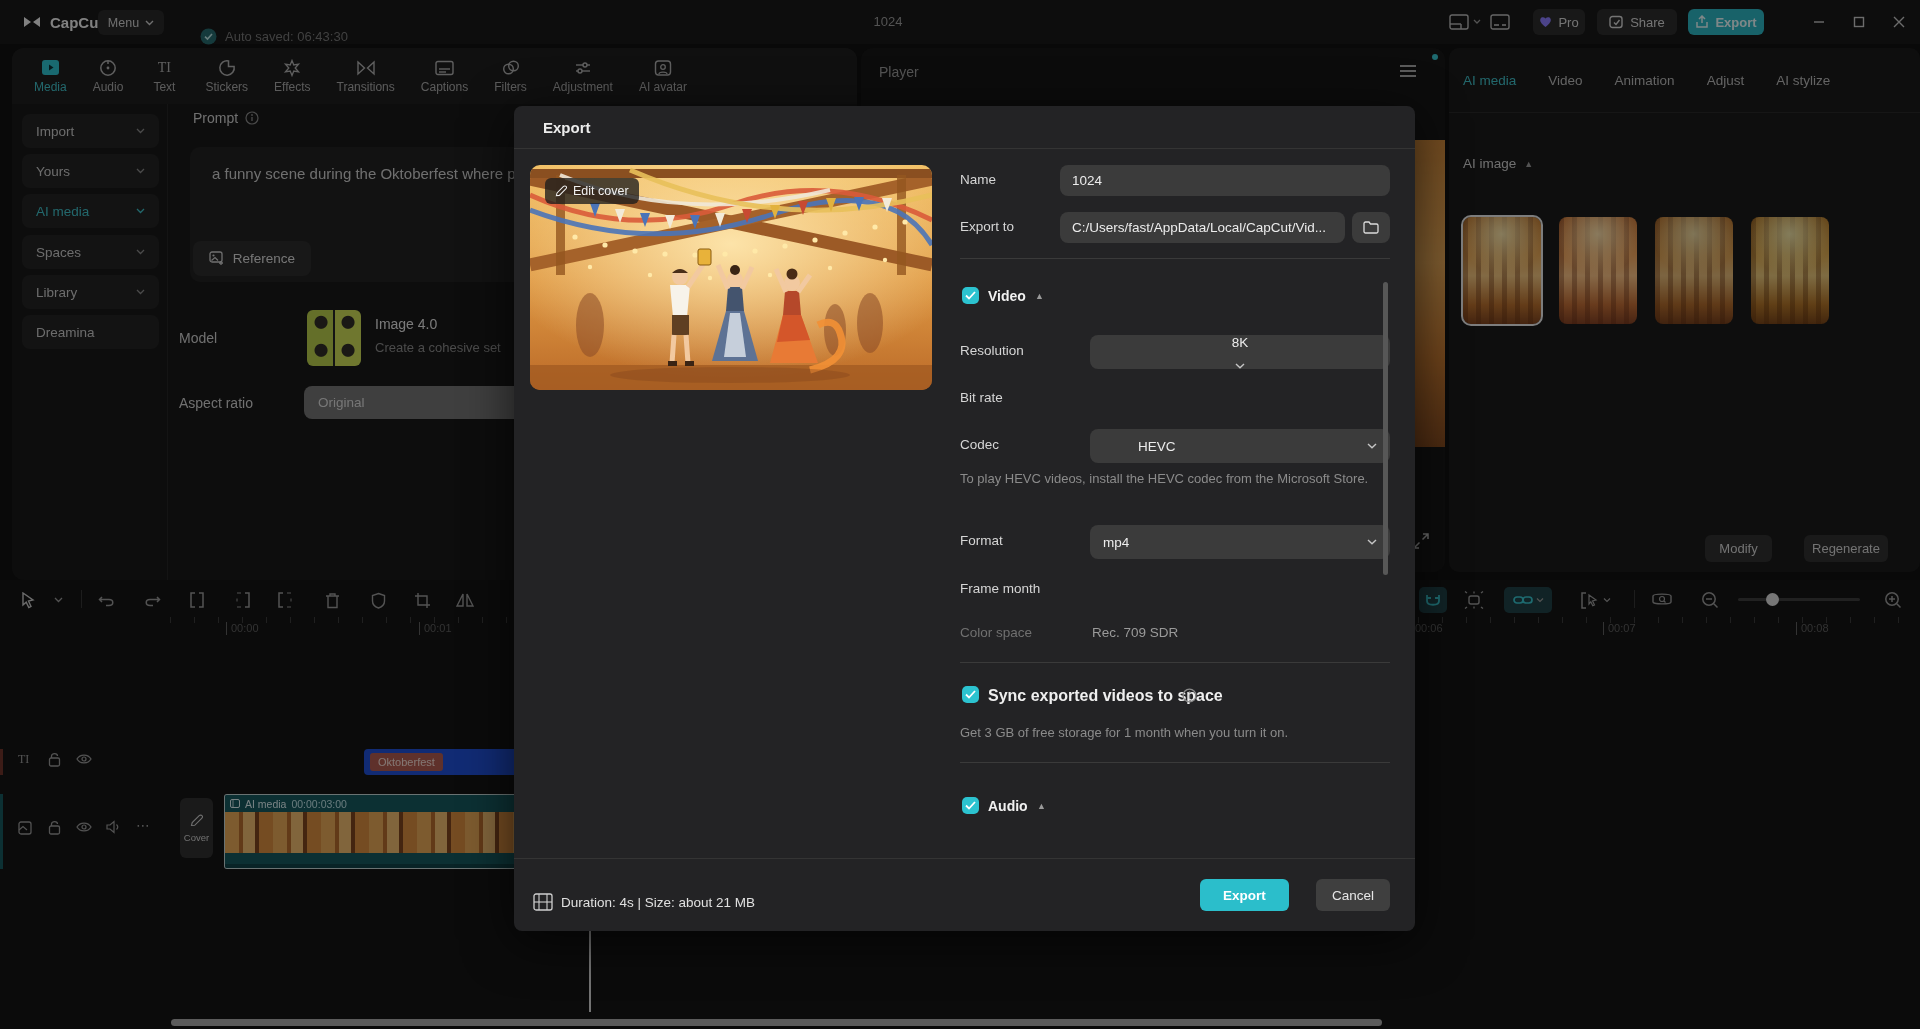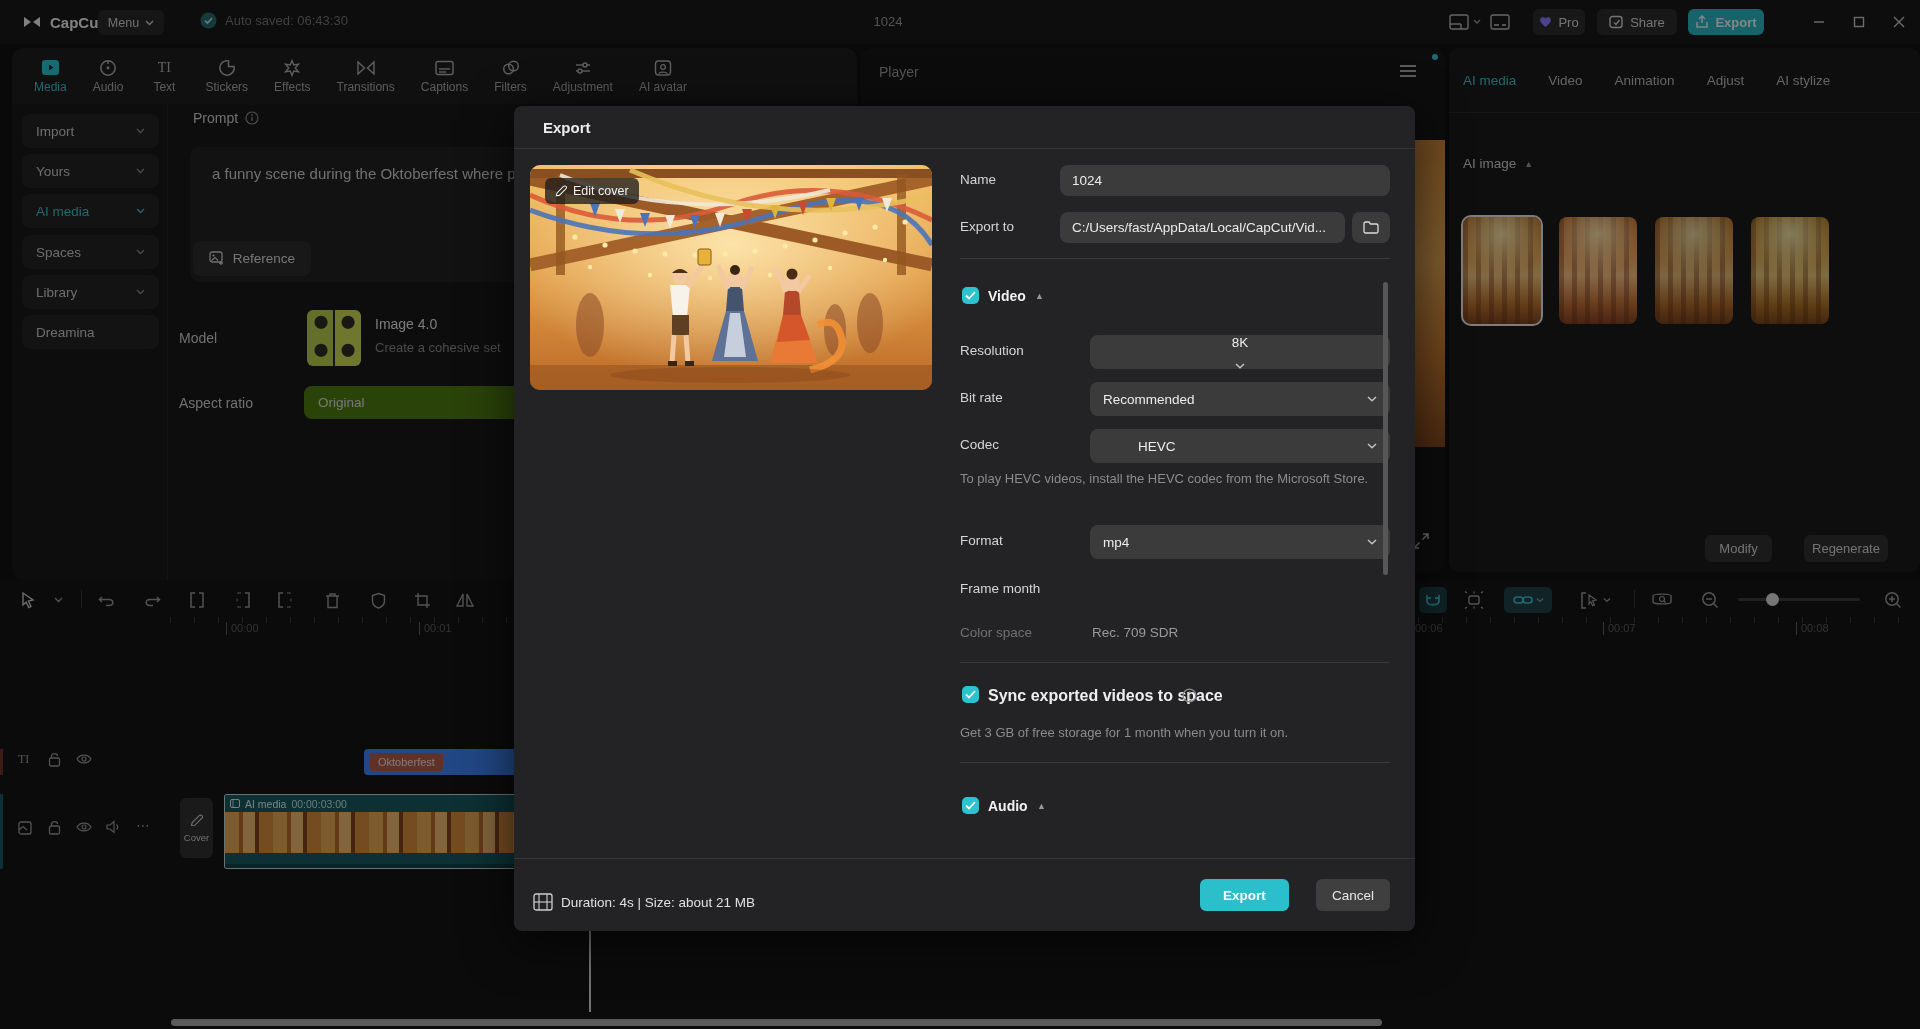--- a/index.html
+++ b/index.html
@@ -7,21 +7,21 @@
        font-family:"Liberation Sans","DejaVu Sans",sans-serif;
        -webkit-font-smoothing:antialiased;color:#ddd;}
   .abs{position:absolute;}
   .app{position:absolute;inset:0;background:#0e0e0e;}
 
   
   .titlebar{position:absolute;left:0;top:0;right:0;height:44px;background:#151515;}
   .logo-txt{font-weight:bold;font-size:15px;color:#f0f0f0;}
   .menu-btn{position:absolute;left:98px;top:10px;width:66px;height:25px;background:#262626;border-radius:6px;
             display:flex;align-items:center;justify-content:center;gap:6px;font-size:12.5px;color:#cfcfcf;}
-  .autosave{position:absolute;left:200px;top:12px;display:flex;align-items:center;gap:8px;font-size:13px;color:#767676;}
+  .autosave{position:absolute;left:200px;top:28px;display:flex;align-items:center;gap:8px;font-size:13px;color:#767676;}
   .doc-title{position:absolute;left:838px;top:14px;width:100px;text-align:center;font-size:13px;color:#9a9a9a;}
   .tb-btn{position:absolute;top:9px;height:26px;border-radius:6px;background:#2b2b2b;display:flex;align-items:center;
           justify-content:center;gap:6px;font-size:13px;color:#d8d8d8;}
   .tb-export{background:#2bb5c2;color:#eafcfd;font-weight:bold;}
   .winctl{position:absolute;top:12px;width:22px;height:20px;display:flex;align-items:center;justify-content:center;}
 
   
   .left-panel{position:absolute;left:12px;top:48px;width:845px;height:532px;background:#161616;border-radius:12px;}
   .ribbon{position:absolute;left:0;top:0;right:0;height:56px;background:#1c1c1c;border-radius:12px 12px 0 0;
           display:flex;align-items:center;gap:26px;padding-left:22px;}
@@ -37,21 +37,21 @@
   .ref-btn{position:absolute;left:181px;top:193px;width:118px;height:35px;background:#2b2b2b;border-radius:8px;
            display:flex;align-items:center;justify-content:center;gap:8px;font-size:13.5px;color:#dcdcdc;}
   .model-thumb{position:absolute;left:295px;top:262px;width:54px;height:56px;border-radius:6px;
       background:
         radial-gradient(circle at 26% 22%, #2e2a24 0 6px, rgba(0,0,0,0) 7px),
         radial-gradient(circle at 76% 22%, #2e2a24 0 6px, rgba(0,0,0,0) 7px),
         radial-gradient(circle at 26% 72%, #2e2a24 0 6px, rgba(0,0,0,0) 7px),
         radial-gradient(circle at 76% 72%, #2e2a24 0 6px, rgba(0,0,0,0) 7px),
         linear-gradient(90deg,#b9cf4a 0 49%,#222 49% 51%,#cede56 51%),
         #c3d44e;}
-  .aspect-box{position:absolute;left:292px;top:338px;width:218px;height:33px;background:#4d7c0f;border-radius:8px;
+  .aspect-box{position:absolute;left:292px;top:338px;width:218px;height:33px;background:#737373;border-radius:8px;
               display:flex;align-items:center;padding-left:14px;box-sizing:border-box;font-size:13.5px;color:#dcdcdc;}
 
   
   .player{position:absolute;left:861px;top:48px;width:584px;height:524px;background:#141414;border-radius:12px;}
   .player-sliver{position:absolute;left:554px;top:92px;width:30px;height:307px;
       background:linear-gradient(180deg,#d28a3a,#e8a855 40%,#c97a30 70%,#8a4c1e);}
 
   
   .right-panel{position:absolute;left:1449px;top:48px;width:471px;height:524px;background:#181818;border-radius:10px;}
   .rp-tabs{position:absolute;left:0;top:0;right:0;height:64px;display:flex;align-items:center;gap:32px;
@@ -68,21 +68,21 @@
 
   
   .timeline{position:absolute;left:0;top:580px;right:0;bottom:0;background:#111;}
   .ticon{position:absolute;top:590px;width:20px;height:20px;display:flex;align-items:center;justify-content:center;}
   .tool-box{position:absolute;top:587px;height:26px;background:#1d3f45;border-radius:5px;display:flex;
             align-items:center;justify-content:center;gap:3px;}
   .ruler-ticks{position:absolute;left:170px;top:617px;right:0;height:6px;
       background:repeating-linear-gradient(90deg,#3a3a3a 0 1px,rgba(0,0,0,0) 1px 24px);}
   .ruler-label{position:absolute;top:622px;font-size:11px;color:#5d5d5d;border-left:1px solid #5d5d5d;
                padding-left:4px;line-height:13px;}
-  .text-clip{position:absolute;left:364px;top:749px;width:158px;height:26px;background:#3b82f6;border-radius:4px;}
+  .text-clip{position:absolute;left:364px;top:749px;width:158px;height:26px;background:#1d4ed8;border-radius:4px;}
   .text-chip{position:absolute;left:6px;top:4px;height:18px;background:#b05a4e;border-radius:3px;display:flex;
              align-items:center;padding:0 8px;font-size:11px;color:#f5ddd6;}
   .media-clip{position:absolute;left:224px;top:794px;width:296px;height:75px;border:1px solid rgba(255,255,255,.75);
               border-radius:3px;box-sizing:border-box;overflow:hidden;background:#14575e;}
   .mc-head{position:absolute;left:0;top:0;right:0;height:17px;background:#14575e;display:flex;align-items:center;
            gap:5px;padding-left:5px;font-size:10.5px;color:#dff2f4;}
   .mc-strip{position:absolute;left:0;top:17px;right:0;height:41px;
       background:repeating-linear-gradient(90deg,#e9a855 0 14px,#b56a2a 14px 18px,#f0bc6e 18px 30px,#7e421c 30px 34px,#d98c3e 34px 48px);}
   .mc-teal{position:absolute;left:0;top:58px;right:0;height:9px;background:#14575e;}
   .mc-thin{position:absolute;left:0;top:69px;right:0;height:5px;background:#0f4046;}
@@ -734,26 +734,20 @@
     <span class="abs up-tri" style="left:521px;top:185px;">▲</span>
 
     <div class="f-label" style="top:237px;">Resolution</div>
     <div class="dropdown" style="top:229px;flex-direction:column;">
       <span>8K</span>
       <svg width="10" height="6" viewBox="0 0 10 6">
           <polyline points="1,1 5,4.8 9,1" stroke="#c5c5c5" stroke-width="1.4" fill="none"></polyline>
         </svg>
     </div>
     <div class="f-label" style="top:284px;">Bit rate</div>
-    <div class="dropdown" style="top:276px;">
-      <span>Recommended</span>
-      <svg width="10" height="6" viewBox="0 0 10 6">
-          <polyline points="1,1 5,4.8 9,1" stroke="#c5c5c5" stroke-width="1.4" fill="none"></polyline>
-        </svg>
-    </div>
     <div class="f-label" style="top:331px;">Codec</div>
     <div class="dropdown" style="top:323px;padding-left:48px;">
       <span>HEVC</span>
       <svg width="10" height="6" viewBox="0 0 10 6">
           <polyline points="1,1 5,4.8 9,1" stroke="#c5c5c5" stroke-width="1.4" fill="none"></polyline>
         </svg>
     </div>
     <div class="note" style="top:364px;">To play HEVC videos, install the HEVC codec from the Microsoft Store.</div>
 
     <div class="f-label" style="top:427px;">Format</div>

